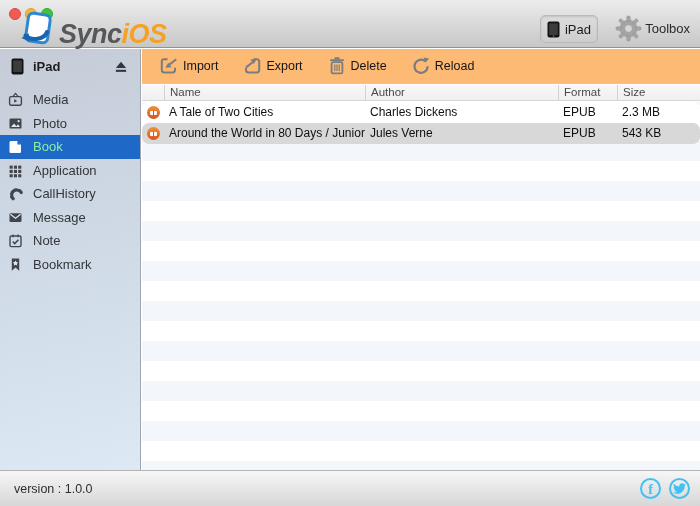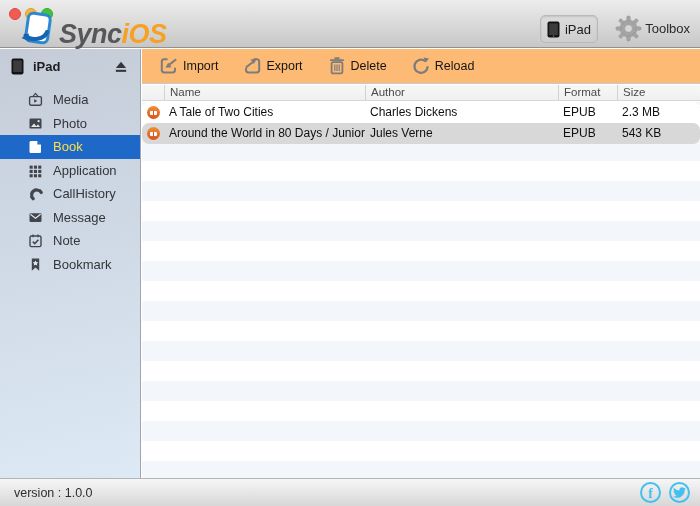--- a/index.html
+++ b/index.html
@@ -27,24 +27,24 @@
     display:flex; align-items:center; gap:3px; font-size:13px; color:#2a2a2a; }
 
   
   .sidebar { position:absolute; left:0; top:49px; width:141px; bottom:28px;
     background:linear-gradient(168deg,#c5ccd8 0%,#cfd9e6 45%,#dde9f5 100%);
     border-right:1px solid #9fa6b0; }
   .side-header { height:35px; display:flex; align-items:center; padding:0 11px; }
   .side-header .dev-label { font-size:13px; font-weight:bold; color:#1d1d1d; margin-left:9px; flex:1; }
   .eject { width:15px; height:15px; display:flex; align-items:center; }
   .side-items { margin-top:4px; }
-  .side-item { height:23.5px; display:flex; align-items:center; padding-left:28px;
+  .side-item { height:23.5px; display:flex; align-items:center; padding-left:8px;
     font-size:13px; color:#33363a; cursor:default; }
   .side-item .sicon { width:15px; height:15px; margin-right:10px; display:flex; align-items:center; justify-content:center; color:#42464c; }
-  .side-item.selected { background:#1e68c8; color:#fde047;text-align:right; }
+  .side-item.selected { background:#1e68c8; color:#86efac;text-align:right; }
   .side-item.selected .sicon { color:#ffffff; }
 
   
   .toolbar { position:absolute; left:142px; top:49px; right:0; height:35px;
     background:#fdba74; border-bottom:1px solid #c9c9c9;
     display:flex; align-items:center; padding-left:17px; gap:24px; }
   .tool-btn { display:flex; align-items:center; gap:4px; font-size:12.5px; color:#151515; }
   .tool-btn .ticon { width:20px; height:20px; display:flex; align-items:center; justify-content:center; color:#7c7c7c; }
 
   
@@ -65,21 +65,21 @@
   .trow .cell { padding-left:5px; white-space:nowrap; overflow:hidden; }
   .trow .icon-cell { display:flex; align-items:center; justify-content:center; padding:0; }
   .odot { width:13px; height:13px; border-radius:50%;
     background:linear-gradient(#ef9138,#d9541c); position:relative; }
   .odot::after { content:""; position:absolute; left:3px; top:4.5px; width:7px; height:4.5px;
     background:#fff; border-radius:1px; }
   .odot::before { content:""; position:absolute; left:6px; top:4.5px; width:1px; height:4.5px;
     background:#d9541c; z-index:1; }
 
   
-  .statusbar { position:absolute; left:0; right:0; bottom:0; height:28px;
+  .statusbar { position:absolute; left:0; right:0; bottom:0; height:36px;
     background:linear-gradient(#f6f6f6,#d7d7d7); border-top:1px solid #b3b3b3;
     display:flex; align-items:center; }
   .version { margin-left:14px; font-size:12.5px; color:#2e2e2e; }
   .socials { margin-left:auto; margin-right:10px; display:flex; gap:8px; align-items:center; }
   .soc { width:21px; height:21px; border-radius:50%; border:2px solid #44c0f0;
     display:flex; align-items:center; justify-content:center; color:#44c0f0; background:transparent; }
   .fb-f { font-family:"Liberation Serif", serif; font-weight:bold; font-size:14px; line-height:1; margin-top:2px; }
 </style>
 </head>
 <body>

